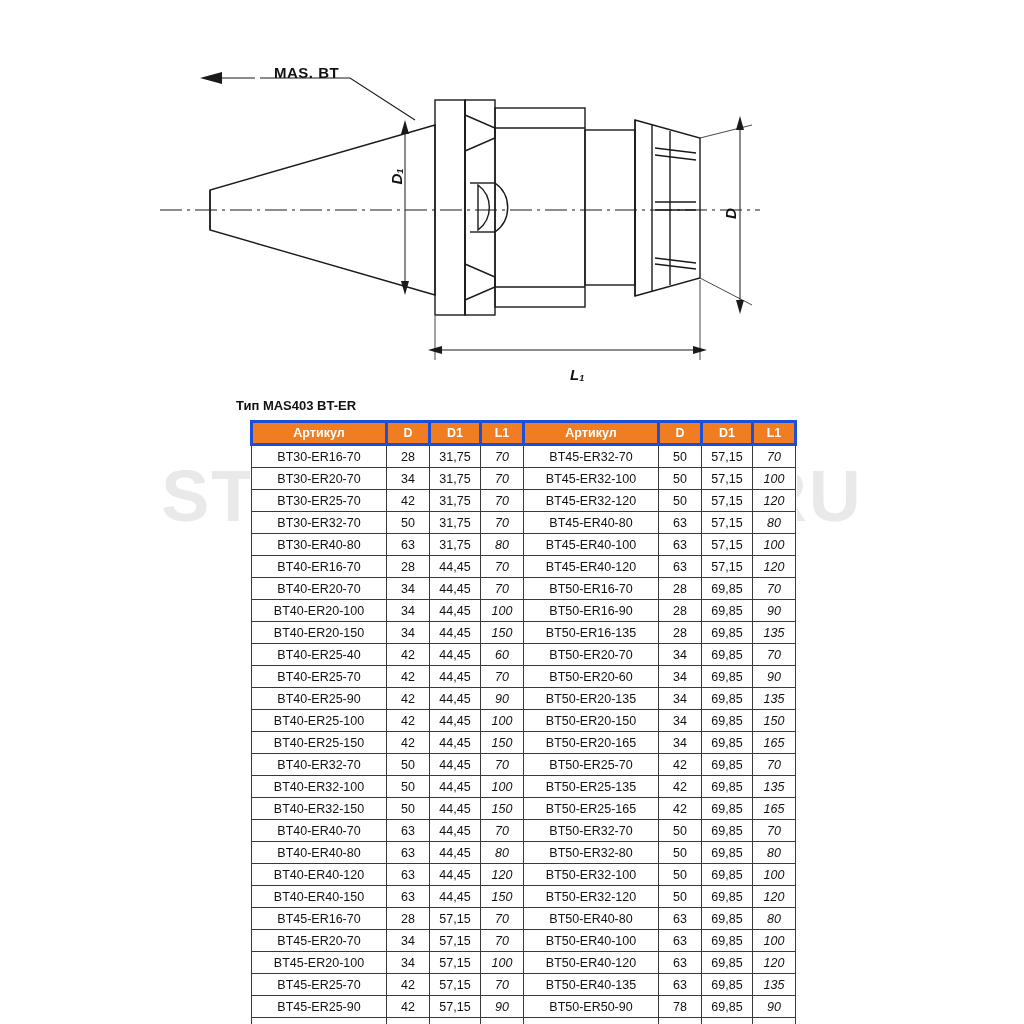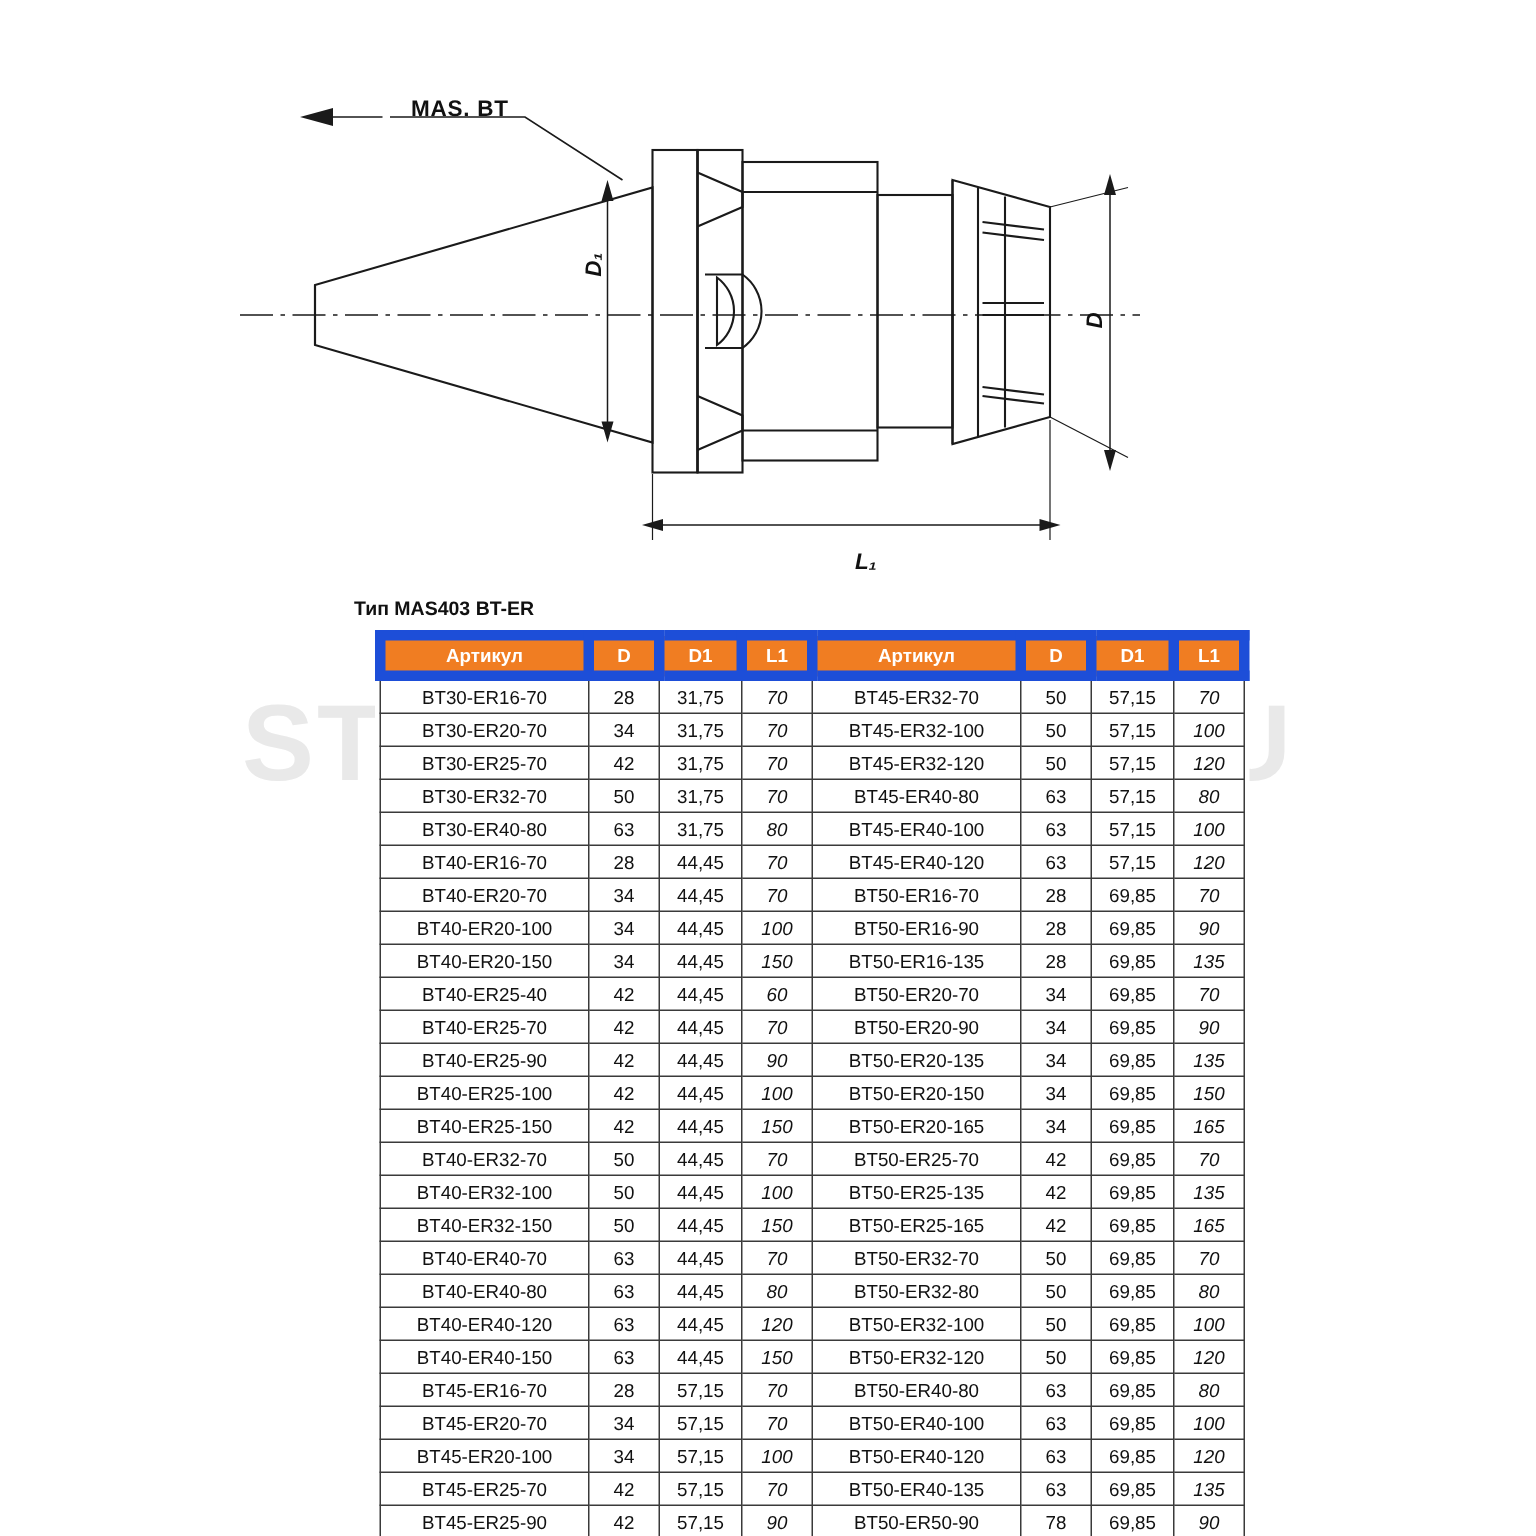--- a/index.html
+++ b/index.html
@@ -84,21 +84,21 @@
     left:250px;top:420px;
     border-collapse:collapse;
     background:#fff;
     z-index:2;
     font-size:12.5px;
   }
   table.spec th{
     background:#f07d22;
     color:#ffffff;
     font-weight:bold;
-    border:7px solid #1d4ed8;
+    border:3px solid #1d4ed8;
     padding:3px 2px;
     text-align:center;
     font-size:12.5px;
   }
   table.spec td{
     border:1px solid #3a3a3a;
     padding:2px 2px;
     text-align:center;
     color:#111;
     background:transparent;
@@ -311,21 +311,21 @@
           <td class="art">BT50-ER20-70</td>
           <td class="num d">34</td>
           <td class="num d1">69,85</td>
           <td class="num l1">70</td>
         </tr>
         <tr>
           <td class="art">BT40-ER25-70</td>
           <td class="num d">42</td>
           <td class="num d1">44,45</td>
           <td class="num l1">70</td>
-          <td class="art">BT50-ER20-90</td>
+          <td class="art">BT50-ER20-60</td>
           <td class="num d">34</td>
           <td class="num d1">69,85</td>
           <td class="num l1">90</td>
         </tr>
         <tr>
           <td class="art">BT40-ER25-90</td>
           <td class="num d">42</td>
           <td class="num d1">44,45</td>
           <td class="num l1">90</td>
           <td class="art">BT50-ER20-135</td>

